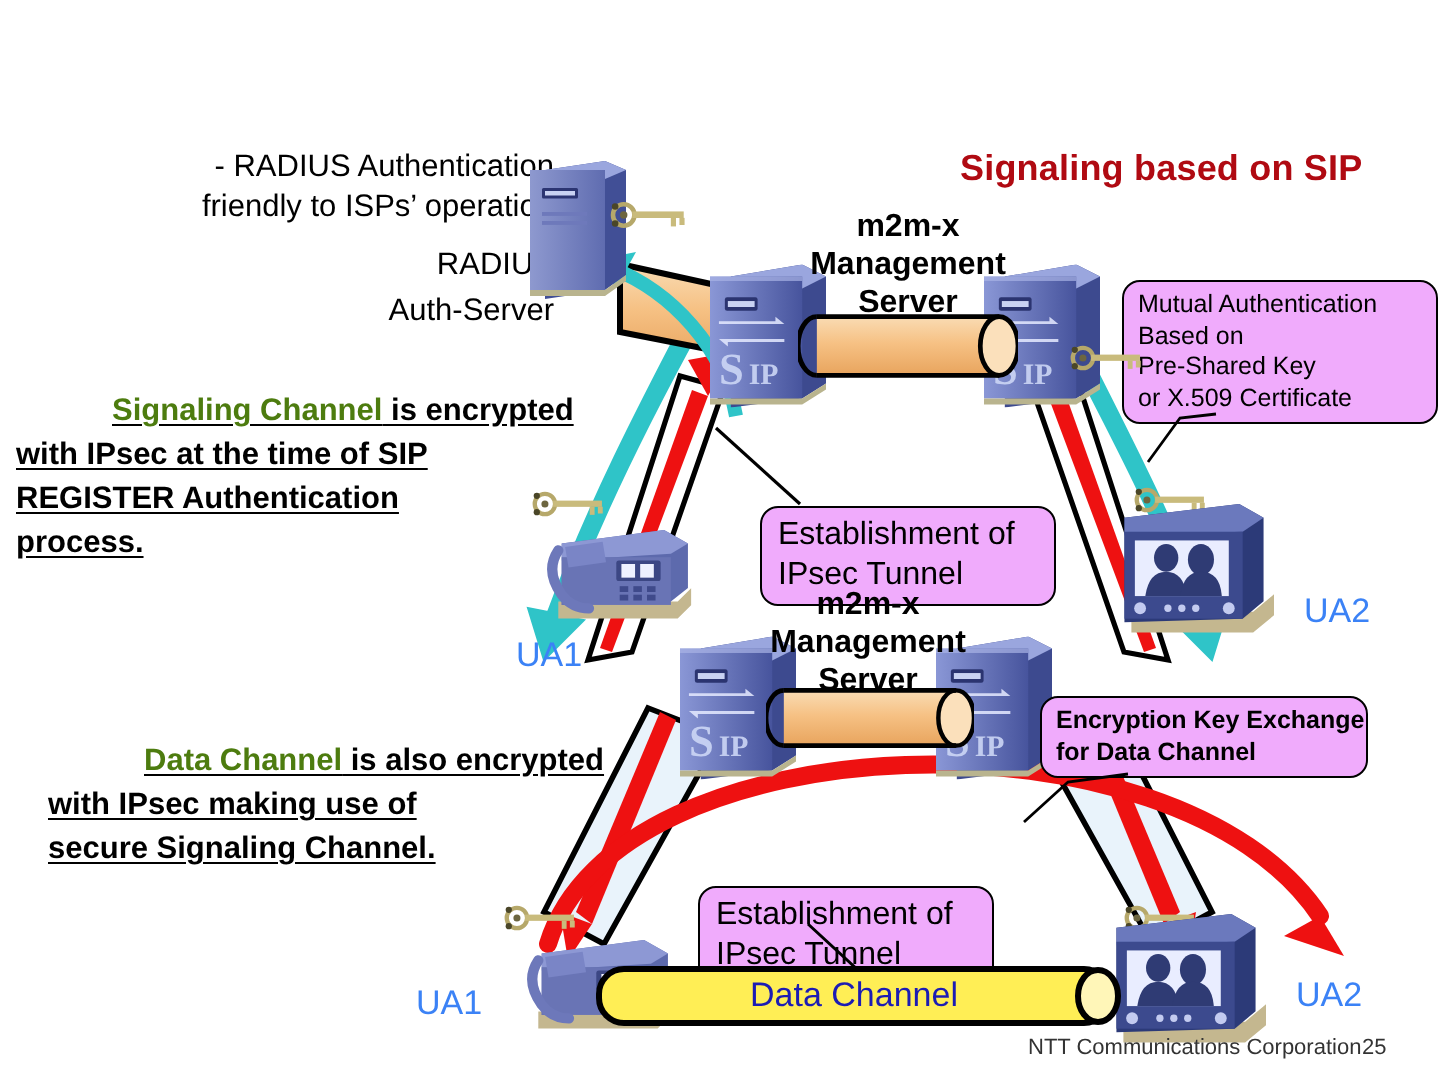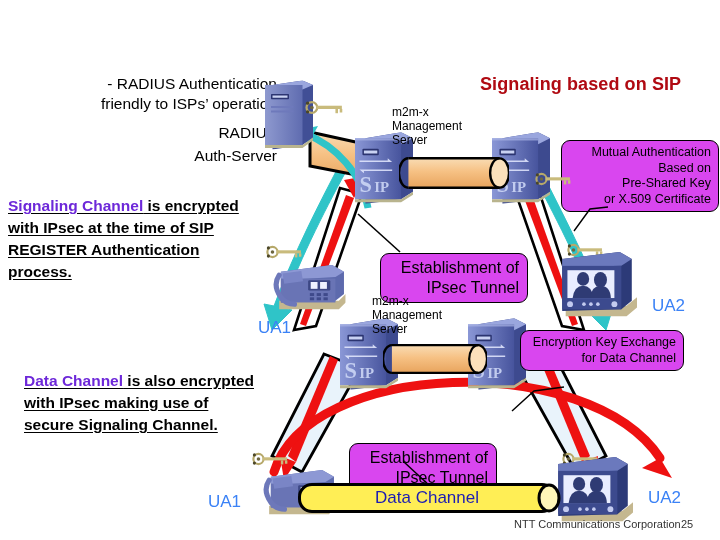--- a/index.html
+++ b/index.html
@@ -37,26 +37,27 @@
     letter-spacing: .1px;
   }
   .bullet-bold {
     font-size: 15.5px;
     font-weight: bold;
     color: #000000;
     line-height: 1.42;
     text-decoration: underline;
     text-underline-offset: 2px;
   }
-  .bullet-bold .hl { color: #6d28d9; }
+  .bullet-bold .hl { color: #4d7c0f; margin-left: 48px; }
 
   .svr-label {
-    font-size: 12px;
-    font-weight: normal;
+    font-size: 16px;
+    font-weight: bold;
     color: #000000;
+    text-align: center;
     line-height: 1.18;
     white-space: pre;
   }
   .red-caption {
     font-size: 17px;
     font-weight: bold;
     color: #c0191f;
     white-space: nowrap;
   }
   .ua-label {
@@ -70,25 +71,25 @@
     color: #333333;
     white-space: nowrap;
   }
   .pagenum {
     font-size: 11px;
     color: #333333;
   }
 
   
   .callout {
-    background: #d946ef;
+    background: #f0abfc;
     border: 1.4px solid #000000;
     border-radius: 9px;
     color: #000000;
-    text-align: right;
+    text-align: left;
     line-height: 1.24;
     white-space: pre;
     box-sizing: border-box;
   }
   .callout.thin { font-size: 12.5px; padding: 4px 7px; }
   .callout.big  { font-size: 16px;  padding: 4px 8px; margin-top: 26px; }
 
   .leader { position: absolute; overflow: visible; }
 
   
@@ -352,21 +353,21 @@
 Management
 Server</div>
 
 
   <div class="abs callout big" style="left:349px; top:417px; width:148px;">Establishment of
 IPsec Tunnel</div>
   <svg class="leader" style="left:390px; top:462px; width:60px; height:30px;" viewBox="0 0 60 30">
     <path d="M14 0 L40 24 L6 26" fill="none" stroke="#000" stroke-width="1.5"></path>
   </svg>
 
-  <div class="abs callout thin" style="left:520px; top:330px; width:164px;">Encryption Key Exchange
+  <div class="abs callout thin" style="left:520px; top:348px; width:164px;font-weight:bold;">Encryption Key Exchange
 for Data Channel</div>
   <svg class="leader" style="left:510px; top:385px; width:70px; height:30px;" viewBox="0 0 70 30">
     <path d="M2 26 L24 6 L54 2" fill="none" stroke="#000" stroke-width="1.4"></path>
   </svg>
 
   <svg class="svg-art" style="left:251px; top:450px; width:38px; height:18px;" viewBox="0 0 56 26">
     <use href="#keyIcon"></use>
   </svg>
   <svg class="svg-art" style="left:561px; top:450px; width:38px; height:18px;" viewBox="0 0 56 26">
     <use href="#keyIcon"></use>

